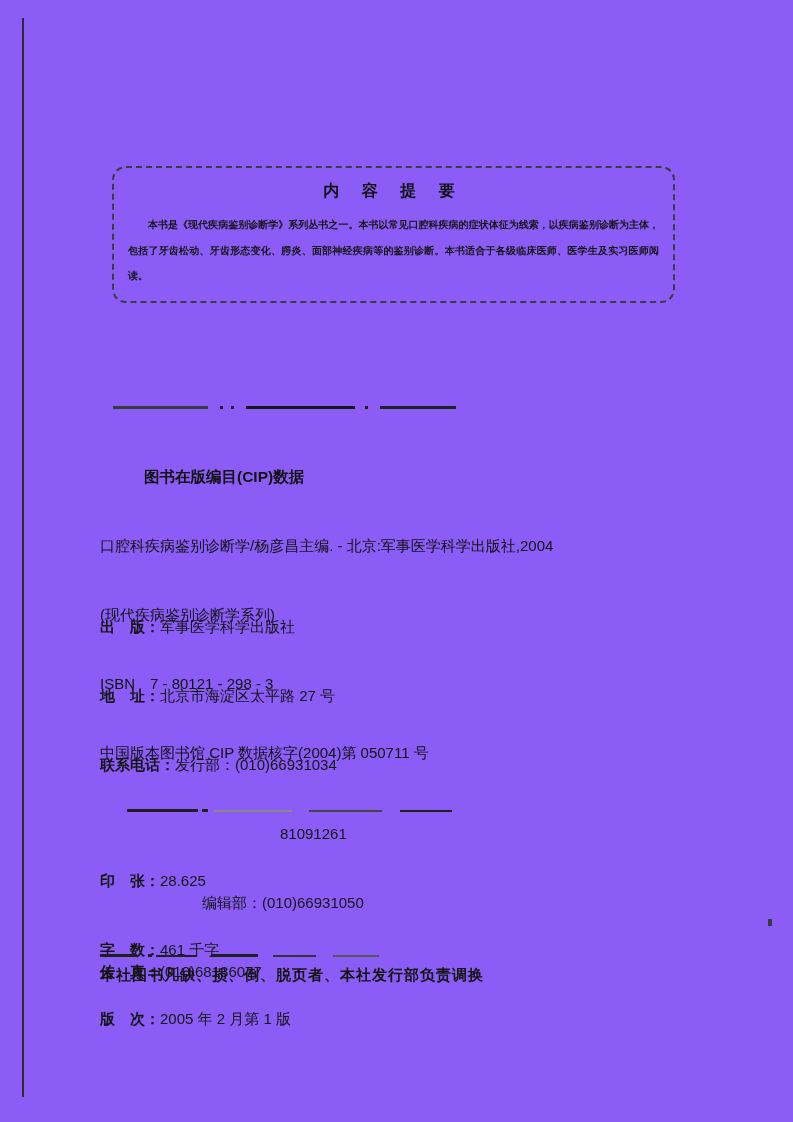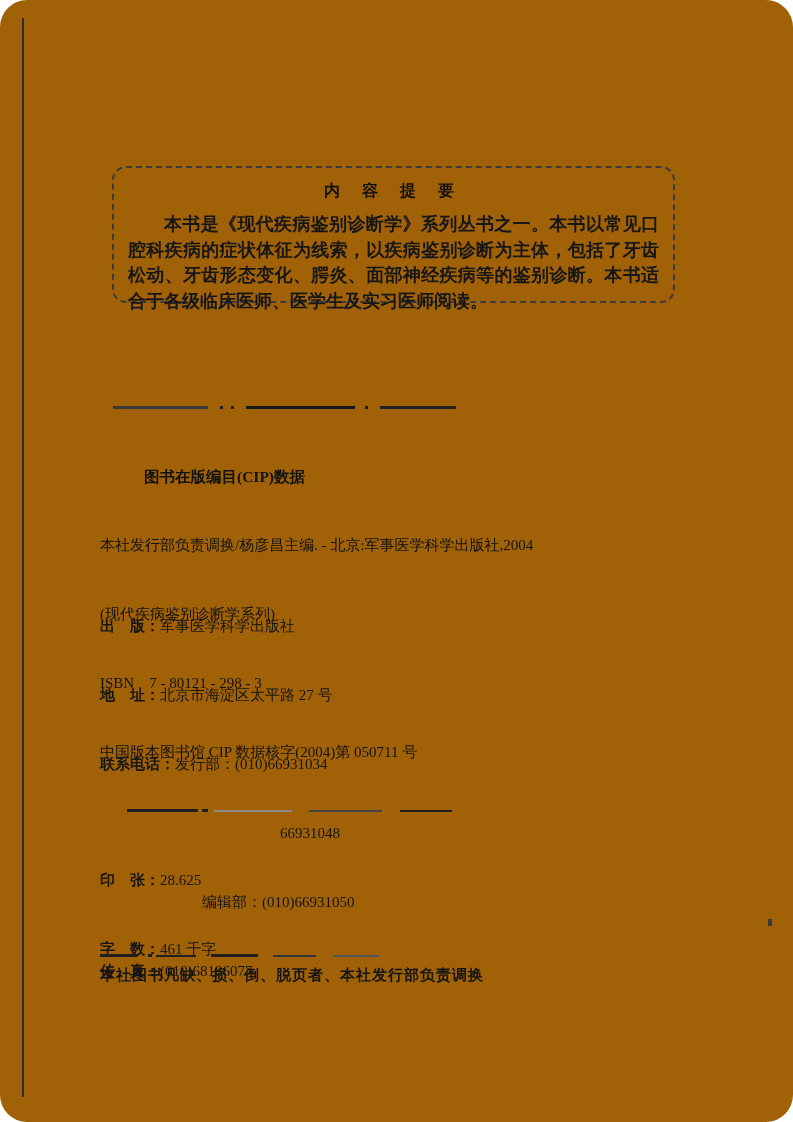--- a/index.html
+++ b/index.html
@@ -1,37 +1,36 @@
 <!DOCTYPE html>
 <html><head>
 <meta charset="utf-8">
 <style>
   html, body { margin:0; padding:0; background:#ffffff; }
   .page {
-    position:relative; width:793px; height:1122px; background:#a16207;
-    font-family:Liberation Serif, serif; color:#151515;
+    position:relative; width:793px; height:1122px; background:#8b5cf6;
+    font-family:Liberation Sans, sans-serif; color:#151515;
     overflow:hidden;
-    border-radius:27px;
   }
 
   
   .scan-line { position:absolute; left:22px; top:18px; width:2px; height:1079px; background:#2d2d2d; }
 
   
   .summary-box {
     position:absolute; left:112px; top:166px; width:563px; height:137px;
     box-sizing:border-box; border:2px dashed #3c3c3c; border-radius:14px;
     padding:8px 14px 0 14px;
   }
   .summary-title {
     text-align:center; font-size:16px; font-weight:bold; letter-spacing:9px;
     margin:5px 0 10px 0; color:#101010;
   }
   .summary-body {
-    font-size:18px; font-weight:bold; line-height:25.5px; text-align:justify;
+    font-size:10px; font-weight:bold; line-height:25.5px; text-align:justify;
     text-indent:2em; color:#161616;
   }
 
   .rule { position:absolute; display:flex; align-items:center; }
   .rule i { display:block; height:3px; background:#1f1f1f; }
 
   .cip {
     position:absolute; left:100px; top:419px; font-size:15px; line-height:23px;
     white-space:pre-wrap; color:#121212;
   }
@@ -67,49 +66,50 @@
     <i style="width:95px; background:#3a3a3a;"></i>
     <i style="width:3px; margin-left:12px;"></i>
     <i style="width:3px; margin-left:8px;"></i>
     <i style="width:109px; margin-left:12px; background:#161616;"></i>
     <i style="width:3px; margin-left:10px;"></i>
     <i style="width:76px; margin-left:12px; background:#222222;"></i>
   </div>
 
   <div class="cip">
     <div class="cip-heading">图书在版编目(CIP)数据</div>
-    <div>本社发行部负责调换/杨彦昌主编. - 北京:军事医学科学出版社,2004</div>
+    <div>口腔科疾病鉴别诊断学/杨彦昌主编. - 北京:军事医学科学出版社,2004</div>
     <div>(现代疾病鉴别诊断学系列)</div>
     <div>ISBN　7 - 80121 - 298 - 3</div>
     <div>中国版本图书馆 CIP 数据核字(2004)第 050711 号</div>
   </div>
 
   <div class="rows-block" style="top:569px;">
     <div class="row"><span class="lbl">出　版：</span><span class="val">军事医学科学出版社</span></div>
     <div class="row"><span class="lbl">地　址：</span><span class="val">北京市海淀区太平路 27 号</span></div>
     <div class="row"><span class="lbl">联系电话：</span><span class="val">发行部：(010)66931034</span></div>
-    <div class="row indent-deep"><span class="val">66931048</span></div>
+    <div class="row indent-deep"><span class="val">81091261</span></div>
     <div class="row indent-mid"><span class="val">编辑部：(010)66931050</span></div>
     <div class="row"><span class="lbl">传　真：</span><span class="val">(010)68186077</span></div>
     
     
     
   </div>
 
   <div class="rule" style="left:127px; top:809px;">
     <i style="width:71px;"></i>
     <i style="width:6px; margin-left:4px;"></i>
     <i style="width:78px; margin-left:6px; background:#8a8a8a; height:2px;"></i>
     <i style="width:73px; margin-left:17px; height:2px; background:#444444;"></i>
     <i style="width:52px; margin-left:18px; height:2px;"></i>
   </div>
 
   <div class="rows-block" style="top:823px;">
     <div class="row"><span class="lbl">印　张：</span><span class="val">28.625</span></div>
     <div class="row"><span class="lbl">字　数：</span><span class="val">461 千字</span></div>
+    <div class="row"><span class="lbl">版　次：</span><span class="val">2005 年 2 月第 1 版</span></div>
     
     
   </div>
 
   <div class="rule" style="left:100px; top:954px;">
     <i style="width:37px;"></i>
     <i style="width:4px; margin-left:11px;"></i>
     <i style="width:40px; margin-left:4px; height:2px;"></i>
     <i style="width:47px; margin-left:15px;"></i>
     <i style="width:43px; margin-left:15px; height:2px; background:#333333;"></i>

